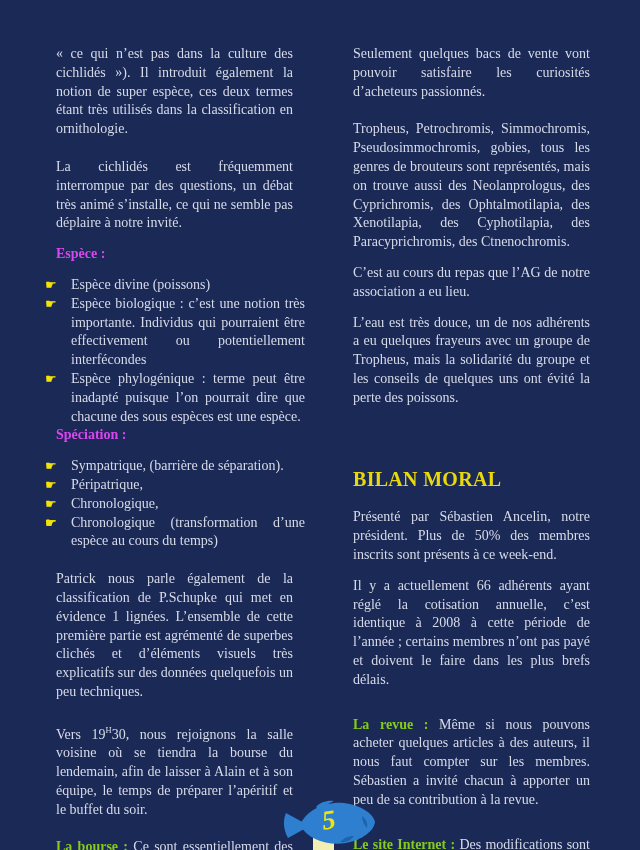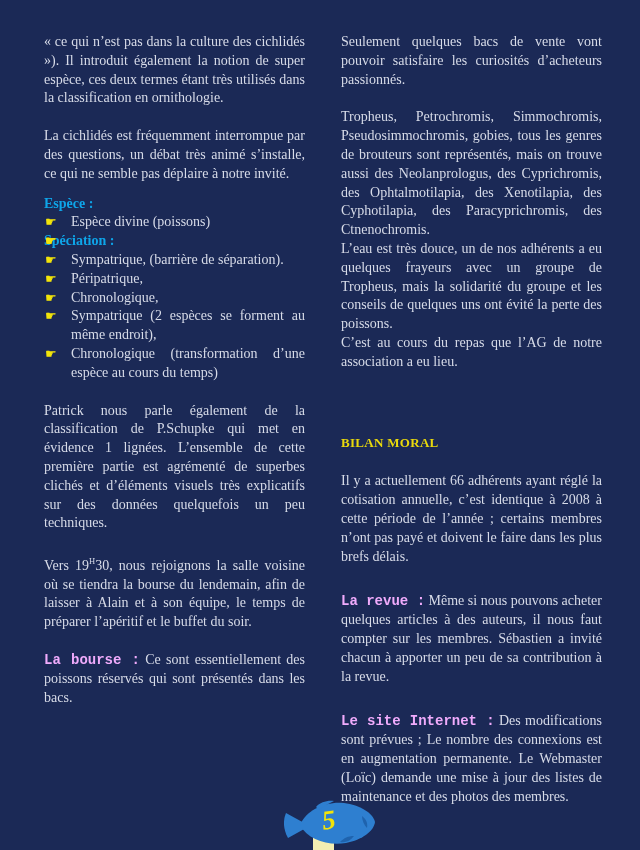--- a/index.html
+++ b/index.html
@@ -18,49 +18,48 @@
     gap: 36px;
   }
   .col {
     width: 261px;
     color: #d7dbe8;
     font-size: 14px;
     line-height: 18.8px;
     text-align: justify;
     hyphens: auto;
   }
-  .col p { margin: 0; }
+  .col p { margin: 12px; }
   .gap-md { margin-top: 19px !important; }
   .gap-lg { margin-top: 26px !important; }
   .subhead {
     font-weight: bold;
-    color: #0ea5e9;
+    color: #d946ef;
     margin-top: 11px !important;
   }
   .bullet-item {
     position: relative;
     padding-left: 27px;
   }
   .bullet {
     position: absolute;
     left: 1px; top: 0px;
     color: #f2e40a;
     font-family: "DejaVu Sans", sans-serif;
     font-size: 13px;
     line-height: 18.8px;
   }
   .lead {
-    color: #f0abfc;
+    color: #84cc16;
     font-weight: bold;
-    font-family: Liberation Mono, monospace;
   }
   .bilan-heading {
     color: #e9d90c;
     font-weight: bold;
-    font-size: 13px;
+    font-size: 20px;
     letter-spacing: 0.3px;
     margin-top: 62px !important;
     margin-bottom: 20px !important;
     text-align: left;
   }
   .sup-h {
     vertical-align: super;
     font-size: 8.5px;
     font-weight: normal;
   }
@@ -88,63 +87,65 @@
     <p class="gap-md">La cichlidés est fréquemment interrompue par des questions, un débat très animé s’installe, ce qui ne semble pas déplaire à notre invité.</p>
 
     <p class="subhead">Espèce :</p>
 
     <div class="bullet-item">
       <span class="bullet">☛</span>
       <span>Espèce divine (poissons)</span>
     </div>
     <div class="bullet-item">
       <span class="bullet">☛</span>
+      <span>Espèce biologique : c’est une notion très importante. Individus qui pourraient être effectivement ou potentiellement interfécondes</span>
     </div>
     <div class="bullet-item">
       <span class="bullet">☛</span>
+      <span>Espèce phylogénique : terme peut être inadapté puisque l’on pourrait dire que chacune des sous espèces est une espèce.</span>
     </div>
 
     <p class="subhead" style="margin-top:0 !important;">Spéciation :</p>
 
     <div class="bullet-item">
       <span class="bullet">☛</span>
       <span>Sympatrique, (barrière de séparation).</span>
     </div>
     <div class="bullet-item">
       <span class="bullet">☛</span>
       <span>Péripatrique,</span>
     </div>
     <div class="bullet-item">
       <span class="bullet">☛</span>
       <span>Chronologique,</span>
     </div>
     <div class="bullet-item">
       <span class="bullet">☛</span>
-      <span>Sympatrique (2 espèces se forment au même endroit),</span>
     </div>
     <div class="bullet-item">
       <span class="bullet">☛</span>
       <span>Chronologique (transformation d’une espèce au cours du temps)</span>
     </div>
 
     <p class="gap-md">Patrick nous parle également de la classification de P.Schupke qui met en évidence 1 lignées. L’ensemble de cette première partie est agrémenté de superbes clichés et d’éléments visuels très explicatifs sur des données quelquefois un peu techniques.</p>
 
     <p class="gap-md"><span>Vers 19</span><span class="sup-h">H</span><span>30, nous rejoignons la salle voisine où se tiendra la bourse du lendemain, afin de laisser à Alain et à son équipe, le temps de préparer l’apéritif et le buffet du soir.</span></p>
 
     <p class="gap-md"><span class="lead">La bourse :</span><span> Ce sont essentiellement des poissons réservés qui sont présentés dans les bacs.</span></p>
   </div>
 
   <div class="col">
     <p>Seulement quelques bacs de vente vont pouvoir satisfaire les curiosités d’acheteurs passionnés.</p>
     <p class="gap-md">Tropheus, Petrochromis, Simmochromis, Pseudosimmochromis, gobies, tous les genres de brouteurs sont représentés, mais on trouve aussi des Neolanprologus, des Cyprichromis, des Ophtalmotilapia, des Xenotilapia, des Cyphotilapia, des Paracyprichromis, des Ctnenochromis.</p>
+    <p>C’est au cours du repas que l’AG de notre association a eu lieu.</p>
     <p>L’eau est très douce, un de nos adhérents a eu quelques frayeurs avec un groupe de Tropheus, mais la solidarité du groupe et les conseils de quelques uns ont évité la perte des poissons.</p>
-    <p>C’est au cours du repas que l’AG de notre association a eu lieu.</p>
 
     <p class="bilan-heading">BILAN MORAL</p>
 
+    <p>Présenté par Sébastien Ancelin, notre président. Plus de 50% des membres inscrits sont présents à ce week-end.</p>
     <p>Il y a actuellement 66 adhérents ayant réglé la cotisation annuelle, c’est identique à 2008 à cette période de l’année ; certains membres n’ont pas payé et doivent le faire dans les plus brefs délais.</p>
 
     <p class="gap-lg"><span class="lead">La revue :</span><span> Même si nous pouvons acheter quelques articles à des auteurs, il nous faut compter sur les membres. Sébastien a invité chacun à apporter un peu de sa contribution à la revue.</span></p>
 
     <p class="gap-lg"><span class="lead">Le site Internet :</span><span> Des modifications sont prévues ; Le nombre des connexions est en augmentation permanente. Le Webmaster (Loïc) demande une mise à jour des listes de maintenance et des photos des membres.</span></p>
 
   </div>
 </div>
 
 <div class="ribbon"></div>

